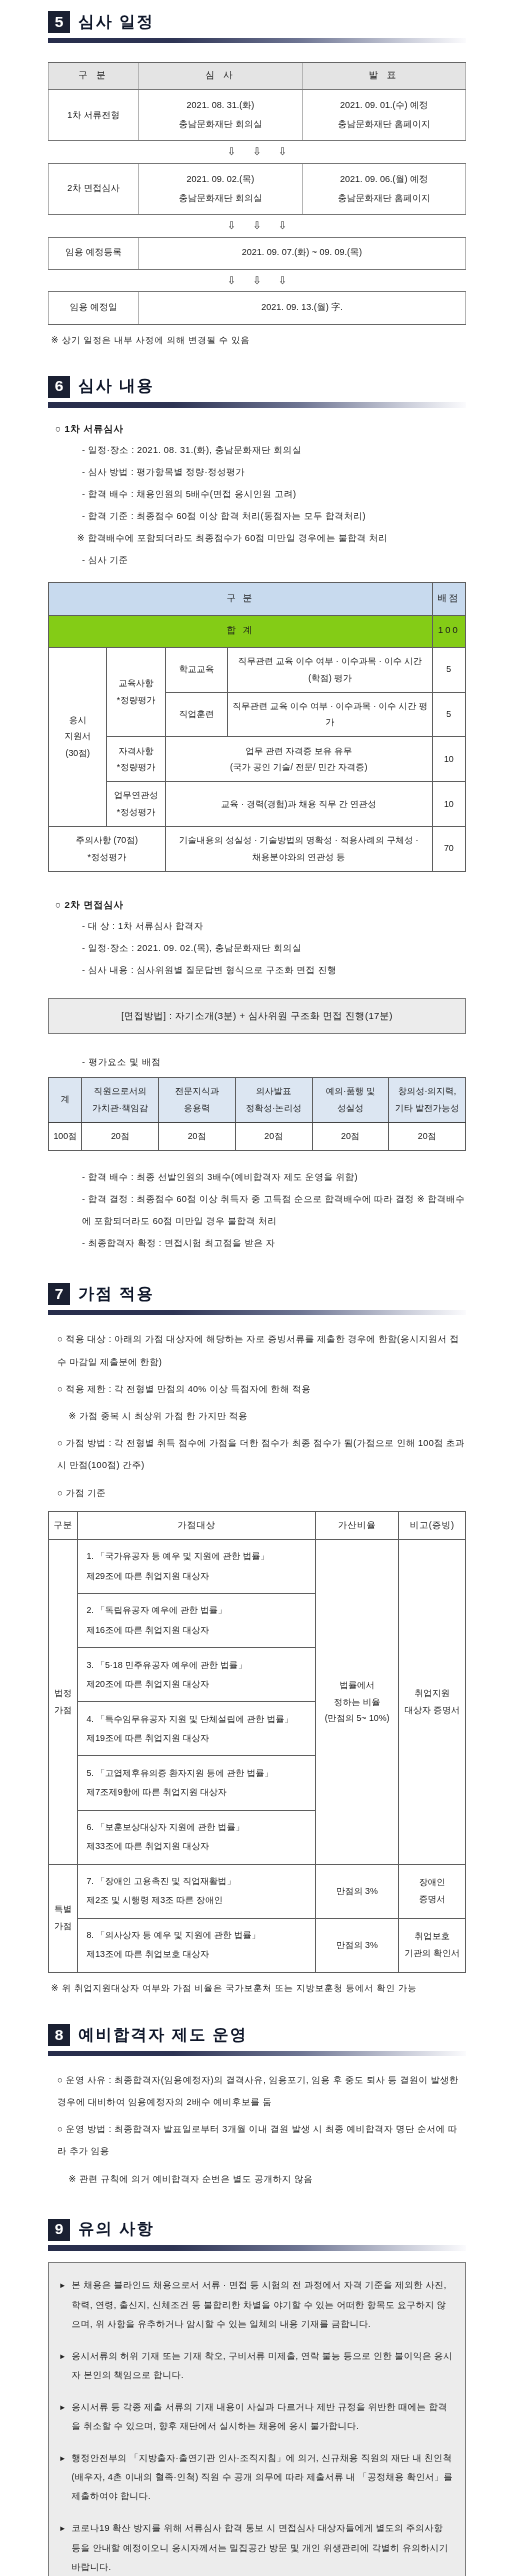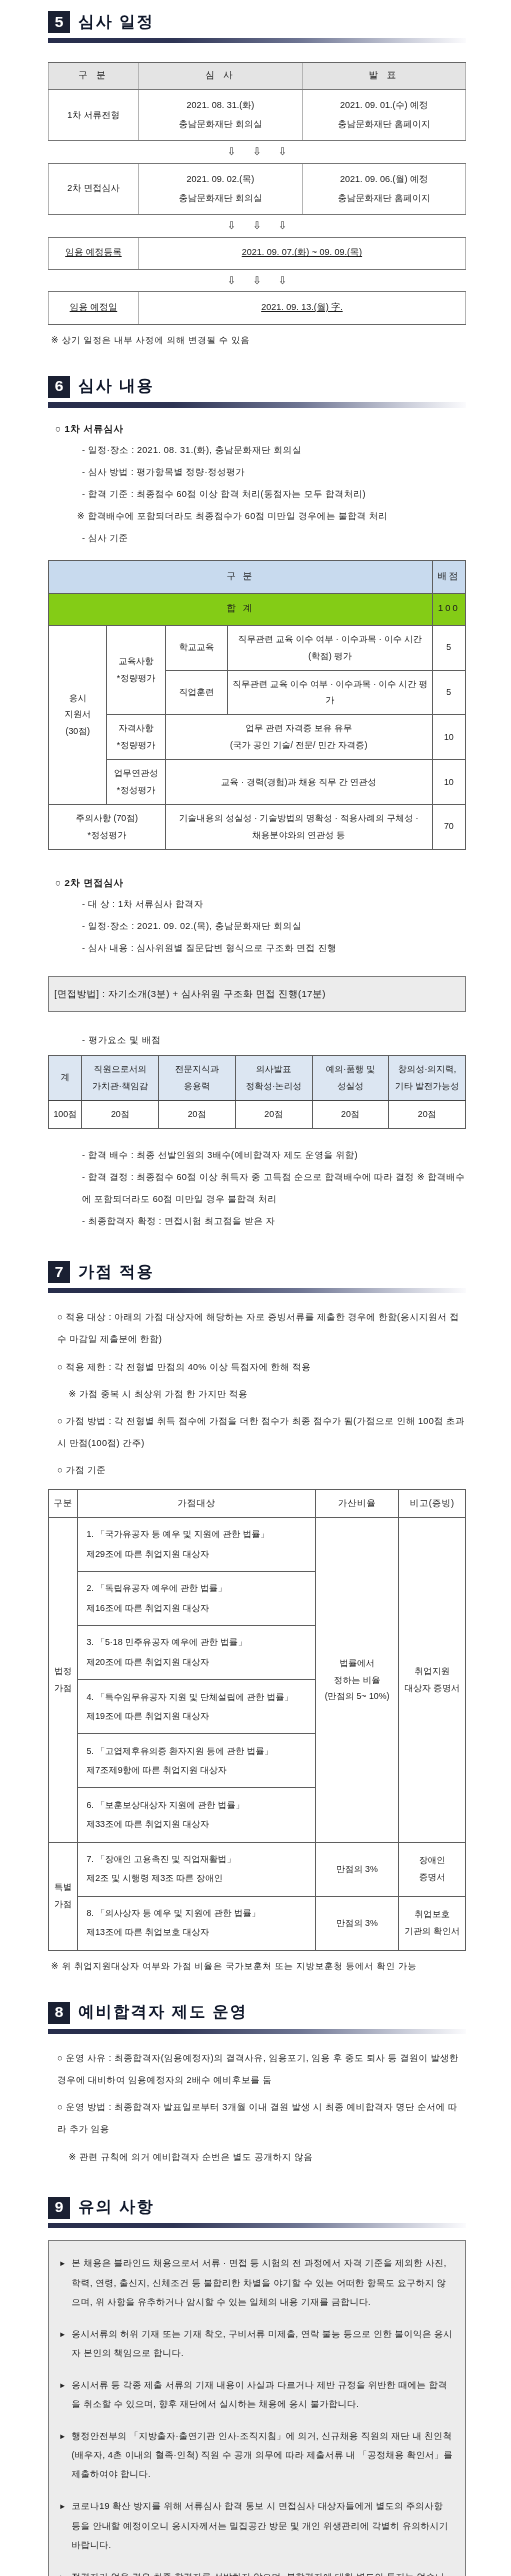--- a/index.html
+++ b/index.html
@@ -46,40 +46,40 @@
   .t1-row { display:grid; grid-template-columns:21.5% 39.25% 39.25%; border-bottom:0.8px solid #777; }
   .t1-row:last-child { border-bottom:none; }
   .t1-row > div {
     text-align:center; display:flex; align-items:center; justify-content:center;
     padding:6.2px 3.1px; line-height:2.1; border-left:0.5px solid #b5b5b5;
   }
   .t1-row > div:first-child { border-left:0.5px solid #b5b5b5; }
   .t1-row > div:last-child { border-right:0.5px solid #b5b5b5; }
   .t1-head { background:#e4e4e4; font-size:9.3px; letter-spacing:3.1px; }
   .t1-head > div { padding:6.7px 3.1px; line-height:1.4; }
-  .t1-merge { grid-template-columns:21.5% 78.5%;text-decoration:underline; }
+  .t1-merge { grid-template-columns:21.5% 78.5%; }
   .t1-merge > div { padding:8.8px 3.1px; line-height:1.5; }
   .t1-arrows { border-bottom:0.8px solid #777; text-align:center; padding:4.1px 0 4.6px 0; font-size:10.8px; color:#333; letter-spacing:0; word-spacing:13.4px; }
 
   
   table.doc { width:100%; border-collapse:collapse; font-size:8.8px; }
   table.doc th, table.doc td {
     border:0.5px solid #5f5f5f; text-align:center; vertical-align:middle;
     padding:5.2px 4.1px; line-height:1.9; font-weight:normal;
   }
   .t2 { margin-top:10.3px; border:0.8px solid #444; }
   .t2 .head th { background:#c8daee; font-size:9.3px; padding:7.2px 3.1px; letter-spacing:2.1px; }
   .t2 .total td { background:#84cc16; font-size:9.3px; padding:6.7px 3.1px; letter-spacing:2.1px; }
 
   
   .graybox {
     background:#ececec; border:0.8px solid #7d7d7d;
   }
   .method-box {
-    margin-top:17.5px; text-align:left; font-size:9.5px;
+    margin-top:17.5px; text-align:center; font-size:9.5px;
     padding:10.3px 5.2px; letter-spacing:0.3px;
   }
 
   
   .t3 { margin-top:8.2px; }
   .t3 th { background:#dce6f2; padding:6.2px 2.1px; line-height:1.8; font-size:8.8px; }
   .t3 thead tr { border-bottom:1.5px double #444; }
   .t3 td { padding:8.2px 2.1px; }
   .t3 { border:0.8px solid #444; }
 
@@ -146,20 +146,21 @@
     <div class="sec-head-row">
       <span class="sec-num">6</span>
       <span class="sec-title">심사 내용</span>
     </div>
     <div class="sec-bar"></div>
 
     <div class="bullet-title">○ 1차 서류심사</div>
     <div class="blist" style="margin-top:2.1px;">
       <div class="bitem">- 일정·장소 : 2021. 08. 31.(화), 충남문화재단 회의실</div>
       <div class="bitem">- 심사 방법 : 평가항목별 정량·정성평가</div>
+      <div class="bitem">- 합격 배수 : 채용인원의 5배수(면접 응시인원 고려)</div>
       <div class="bitem">- 합격 기준 : 최종점수 60점 이상 합격 처리(동점자는 모두 합격처리)</div>
       <div class="bitem note">※ 합격배수에 포함되더라도 최종점수가 60점 미만일 경우에는 불합격 처리</div>
       <div class="bitem">- 심사 기준</div>
     </div>
 
     <table class="doc t2">
       <colgroup>
         <col style="width:14%">
           <col style="width:14%">
           <col style="width:15%">

